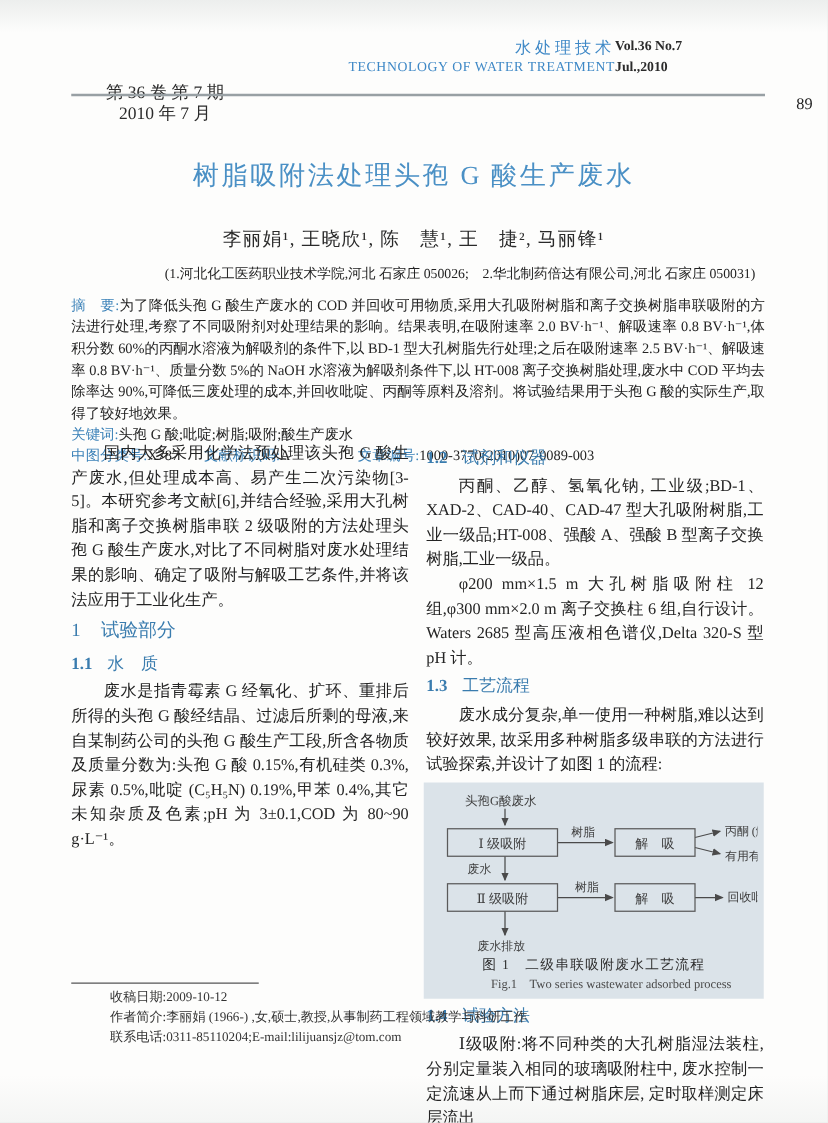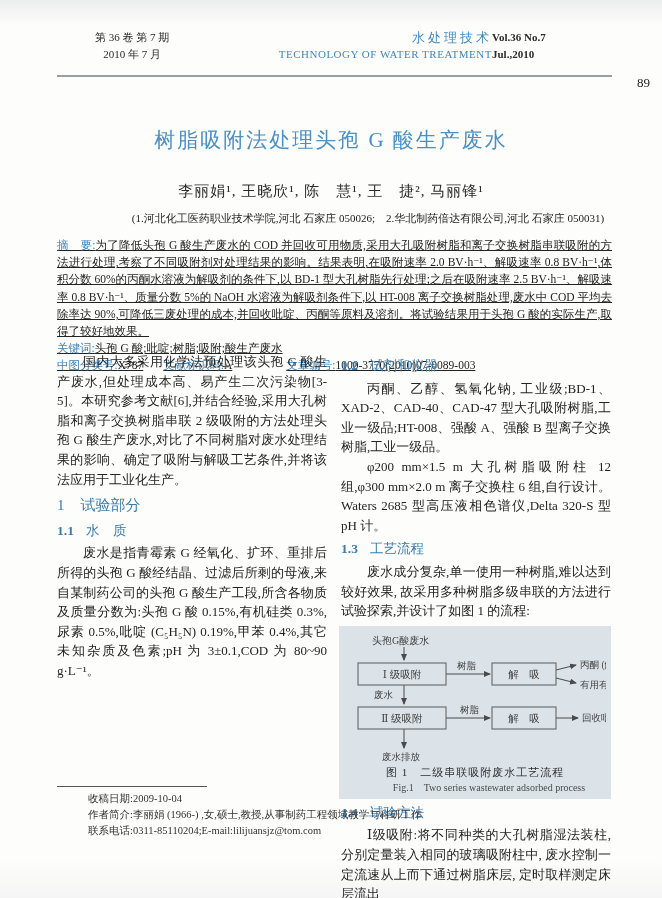--- a/index.html
+++ b/index.html
@@ -4,38 +4,38 @@
 <style>
   html,body{margin:0;padding:0;}
   body{width:662px;height:898px;background:#e9ebea;}
   .page{
     position:relative;width:662px;height:898px;overflow:hidden;
     background:linear-gradient(180deg,#eceeed 0,#fdfdfc 26px,#fdfdfc 860px,#f4f5f4 898px);
     font-family:"Liberation Serif","DejaVu Serif",serif;color:#262626;
   }
   
   .jheader{position:absolute;top:29px;left:57px;right:50px;display:flex;align-items:flex-start;}
-  .jh-left{width:150px;font-size:11px;line-height:17px;color:#2b2b2b;text-align:center;}
+  .jh-left{width:150px;font-size:14px;line-height:17px;color:#2b2b2b;text-align:center;margin-top:37px;}
   .jh-center{flex:1;text-align:right;}
   .jh-cn{font-size:13px;letter-spacing:3px;color:#3e88c6;line-height:17px;}
   .jh-en{font-size:11px;color:#3e88c6;line-height:17px;letter-spacing:.5px;}
   .jh-right{width:120px;font-size:11px;line-height:17px;color:#2b2b2b;text-align:left;font-weight:bold;}
   .jh-page{position:absolute;top:46px;right:-38px;font-size:13px;color:#222;}
   .header-rule{position:absolute;top:75px;left:57px;right:50px;border-top:2px solid #98a0a4;}
   
   .title{position:absolute;top:126px;left:0;width:100%;margin:0;text-align:center;
          font-size:21px;font-weight:400;letter-spacing:2px;color:#4a90c5;}
   .authors{position:absolute;top:182px;left:0;width:100%;text-align:center;
            font-size:15px;color:#2a2a2a;letter-spacing:1px;}
   .affiliation{position:absolute;top:211px;left:0;width:100%;text-align:center;
                font-size:11px;color:#222;margin-left:37px;}
   
   .abstract{position:absolute;top:237px;left:57px;width:555px;font-size:11.5px;
             line-height:17.2px;text-align:justify;color:#232323;}
-  .abstract p{margin:0;text-decoration:underline;}
+  .abstract p{margin:0;}
   .blue{color:#3c82b8;}
   .meta-row{display:flex;}
   .meta-row .seg2{margin-left:20px;}
   .meta-row .seg3{margin-left:54px;}
   
   .columns{position:absolute;top:352px;left:57px;width:555px;display:flex;gap:14px;}
   .col{width:270px;font-size:13px;line-height:19.6px;text-align:justify;color:#242424;}
   .col p{margin:0;text-indent:2em;}
   .h1{font-size:15px;color:#3a7cae;margin:7px 0 5px;text-indent:0;}
   .h1 .hnum{margin-right:16px;}
@@ -144,18 +144,18 @@
         <div class="cap-en">Fig.1　Two series wastewater adsorbed process</div>
       </div>
 
       <div class="h2"><span class="hnum">1.4</span><span>试验方法</span></div>
       <p>Ⅰ级吸附:将不同种类的大孔树脂湿法装柱,分别定量装入相同的玻璃吸附柱中, 废水控制一定流速从上而下通过树脂床层, 定时取样测定床层流出</p>
     </div>
   </div>
 
   <div class="footnote">
     <div class="fn-rule"></div>
-    <div class="fn-line">收稿日期:2009-10-04</div>
+    <div class="fn-line">收稿日期:2009-10-12</div>
     <div class="fn-line">作者简介:李丽娟 (1966-) ,女,硕士,教授,从事制药工程领域教学与科研工作</div>
     <div class="fn-line">联系电话:0311-85110204;E-mail:lilijuansjz@tom.com</div>
   </div>
 
 </div>
 
 </body></html>

